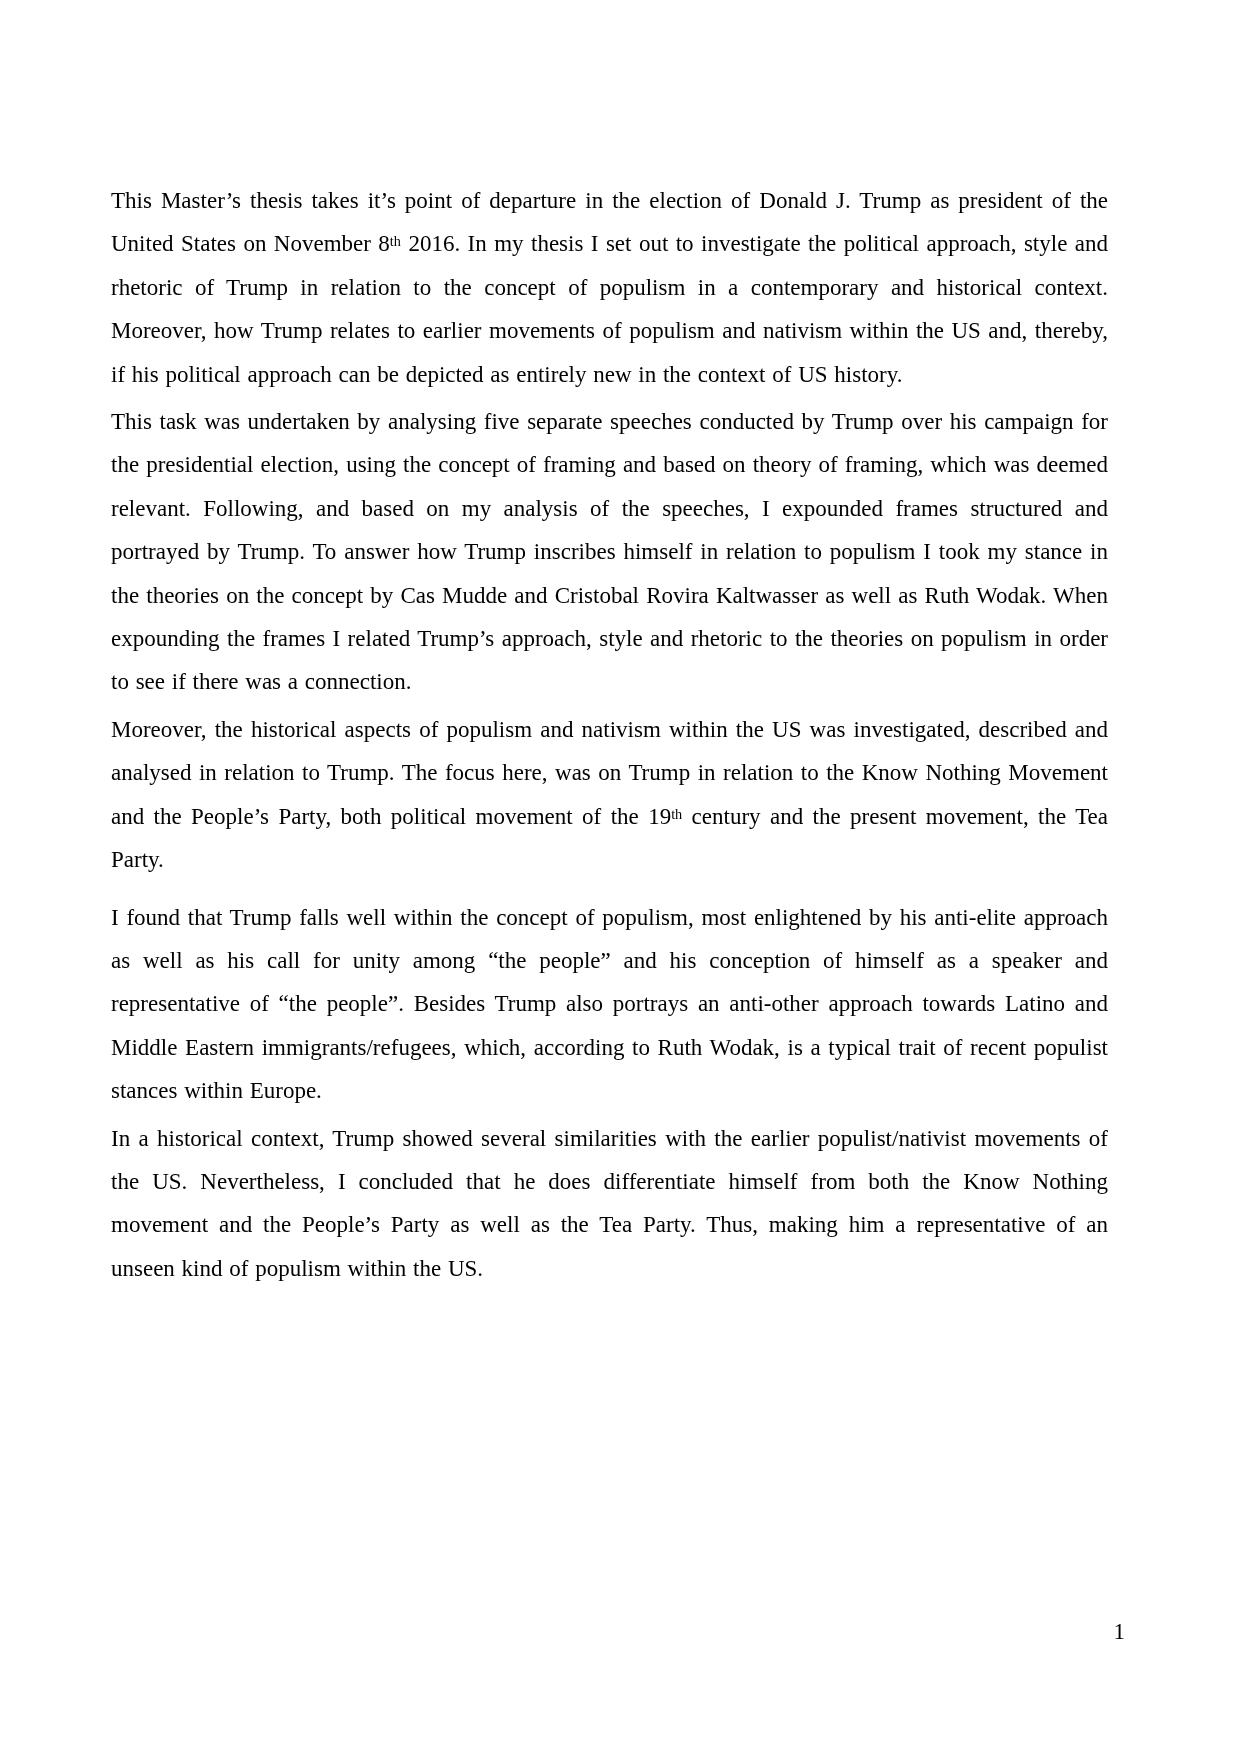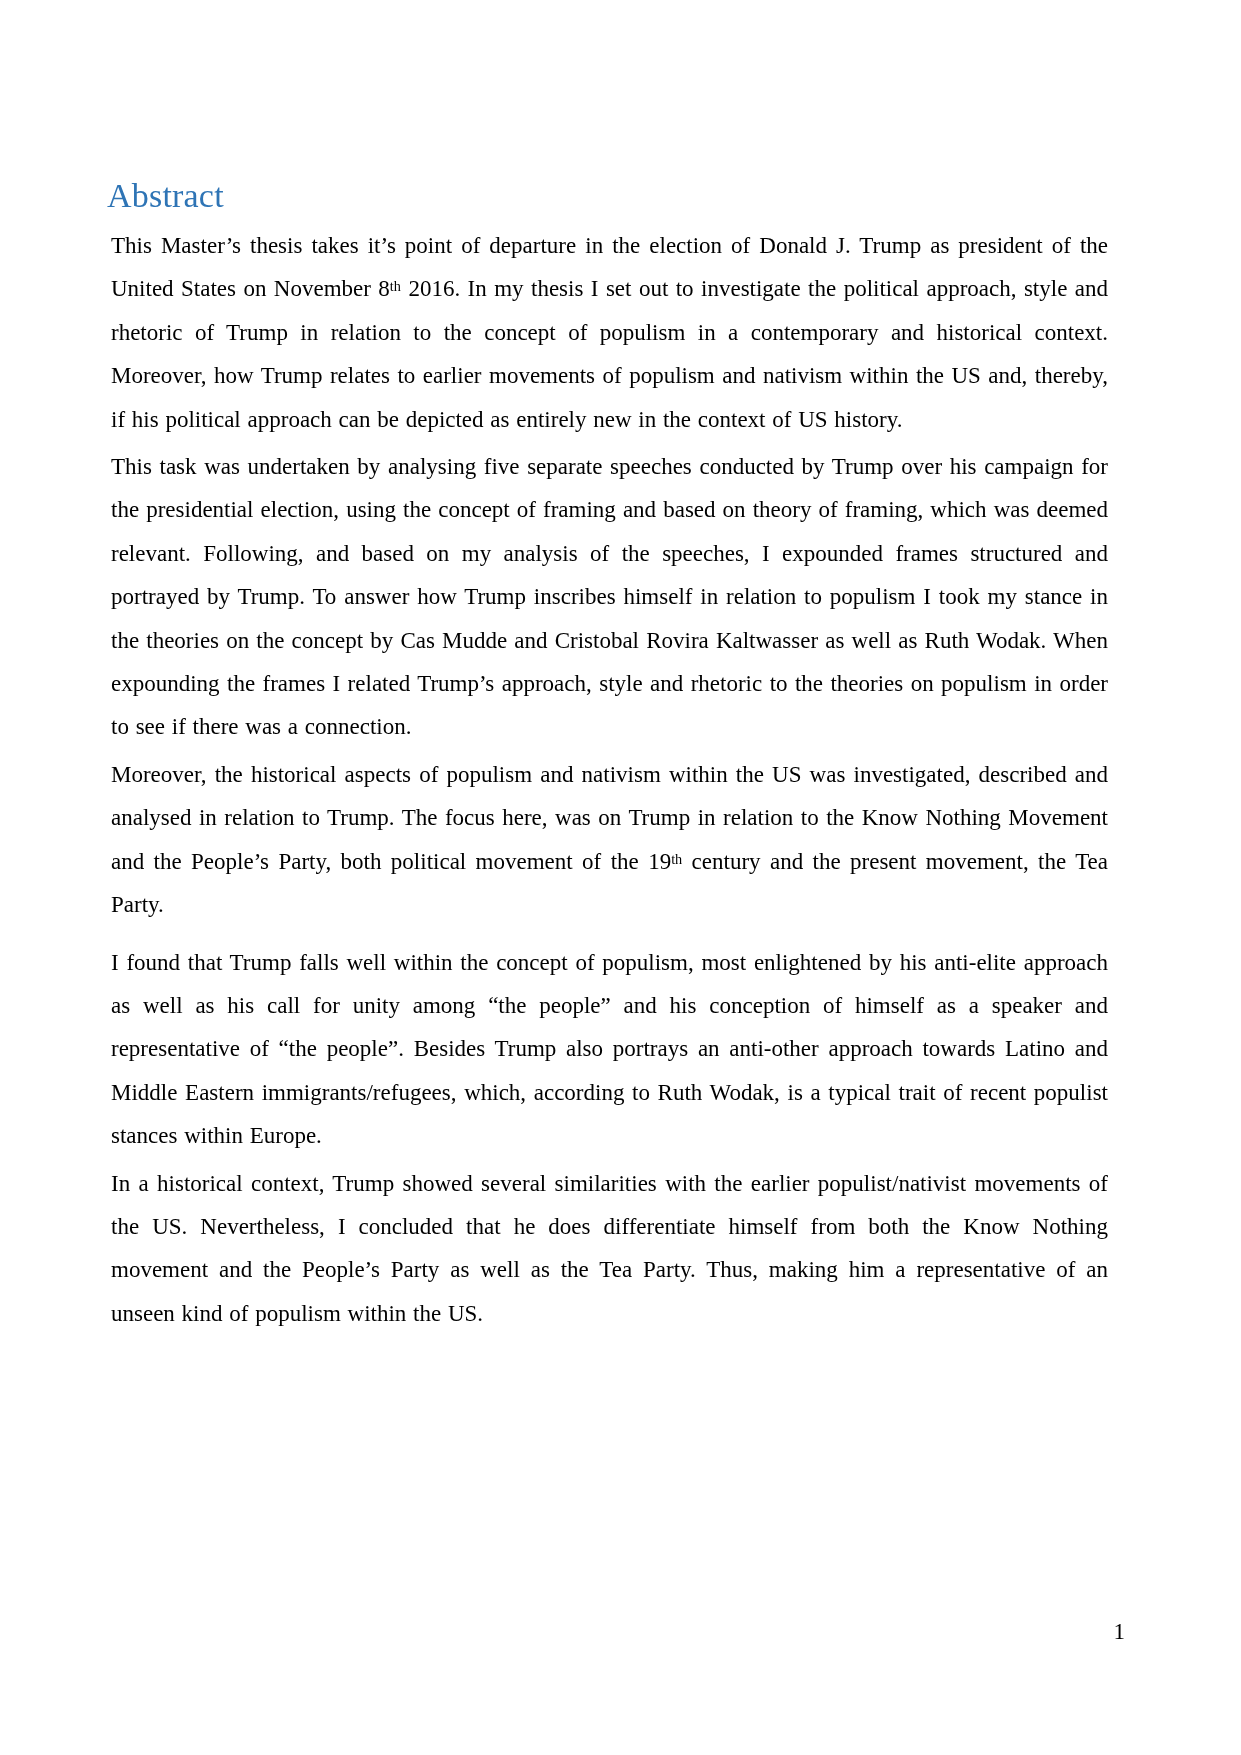--- a/index.html
+++ b/index.html
@@ -53,21 +53,20 @@
     font-size: 23px;
     line-height: 28px;
     color: #000000;
   }
 </style>
 </head>
 <body>
 
 <div class="page">
   <div class="content">
-    <h1 class="doc-heading">Abstract</h1>
     <p class="para">This Master’s thesis takes it’s point of departure in the election of Donald J. Trump as president of the United States on November 8<sup>th</sup> 2016. In my thesis I set out to investigate the political approach, style and rhetoric of Trump in relation to the concept of populism in a contemporary and historical context. Moreover, how Trump relates to earlier movements of populism and nativism within the US and, thereby, if his political approach can be depicted as entirely new in the context of US history.</p>
     <p class="para">This task was undertaken by analysing five separate speeches conducted by Trump over his campaign for the presidential election, using the concept of framing and based on theory of framing, which was deemed relevant. Following, and based on my analysis of the speeches, I expounded frames structured and portrayed by Trump. To answer how Trump inscribes himself in relation to populism I took my stance in the theories on the concept by Cas Mudde and Cristobal Rovira Kaltwasser as well as Ruth Wodak. When expounding the frames I related Trump’s approach, style and rhetoric to the theories on populism in order to see if there was a connection.</p>
     <p class="para">Moreover, the historical aspects of populism and nativism within the US was investigated, described and analysed in relation to Trump. The focus here, was on Trump in relation to the Know Nothing Movement and the People’s Party, both political movement of the 19<sup>th</sup> century and the present movement,  the Tea Party.</p>
     <p class="para space-before">I found that Trump falls well within the concept of populism, most enlightened by his anti-elite approach as well as his call for unity among “the people” and his conception of himself as a speaker and representative of “the people”. Besides Trump also portrays an anti-other approach towards Latino and Middle Eastern immigrants/refugees, which, according to Ruth Wodak, is a typical trait of recent populist stances within Europe.</p>
     <p class="para">In a historical context, Trump showed several similarities with the earlier populist/nativist movements of the US. Nevertheless, I concluded that he does differentiate himself from both the Know Nothing movement and the People’s Party as well as the Tea Party. Thus, making him a representative of an unseen kind of populism within the US.</p>
   </div>
   <div class="page-number">1</div>
 </div>
 
 </body></html>

